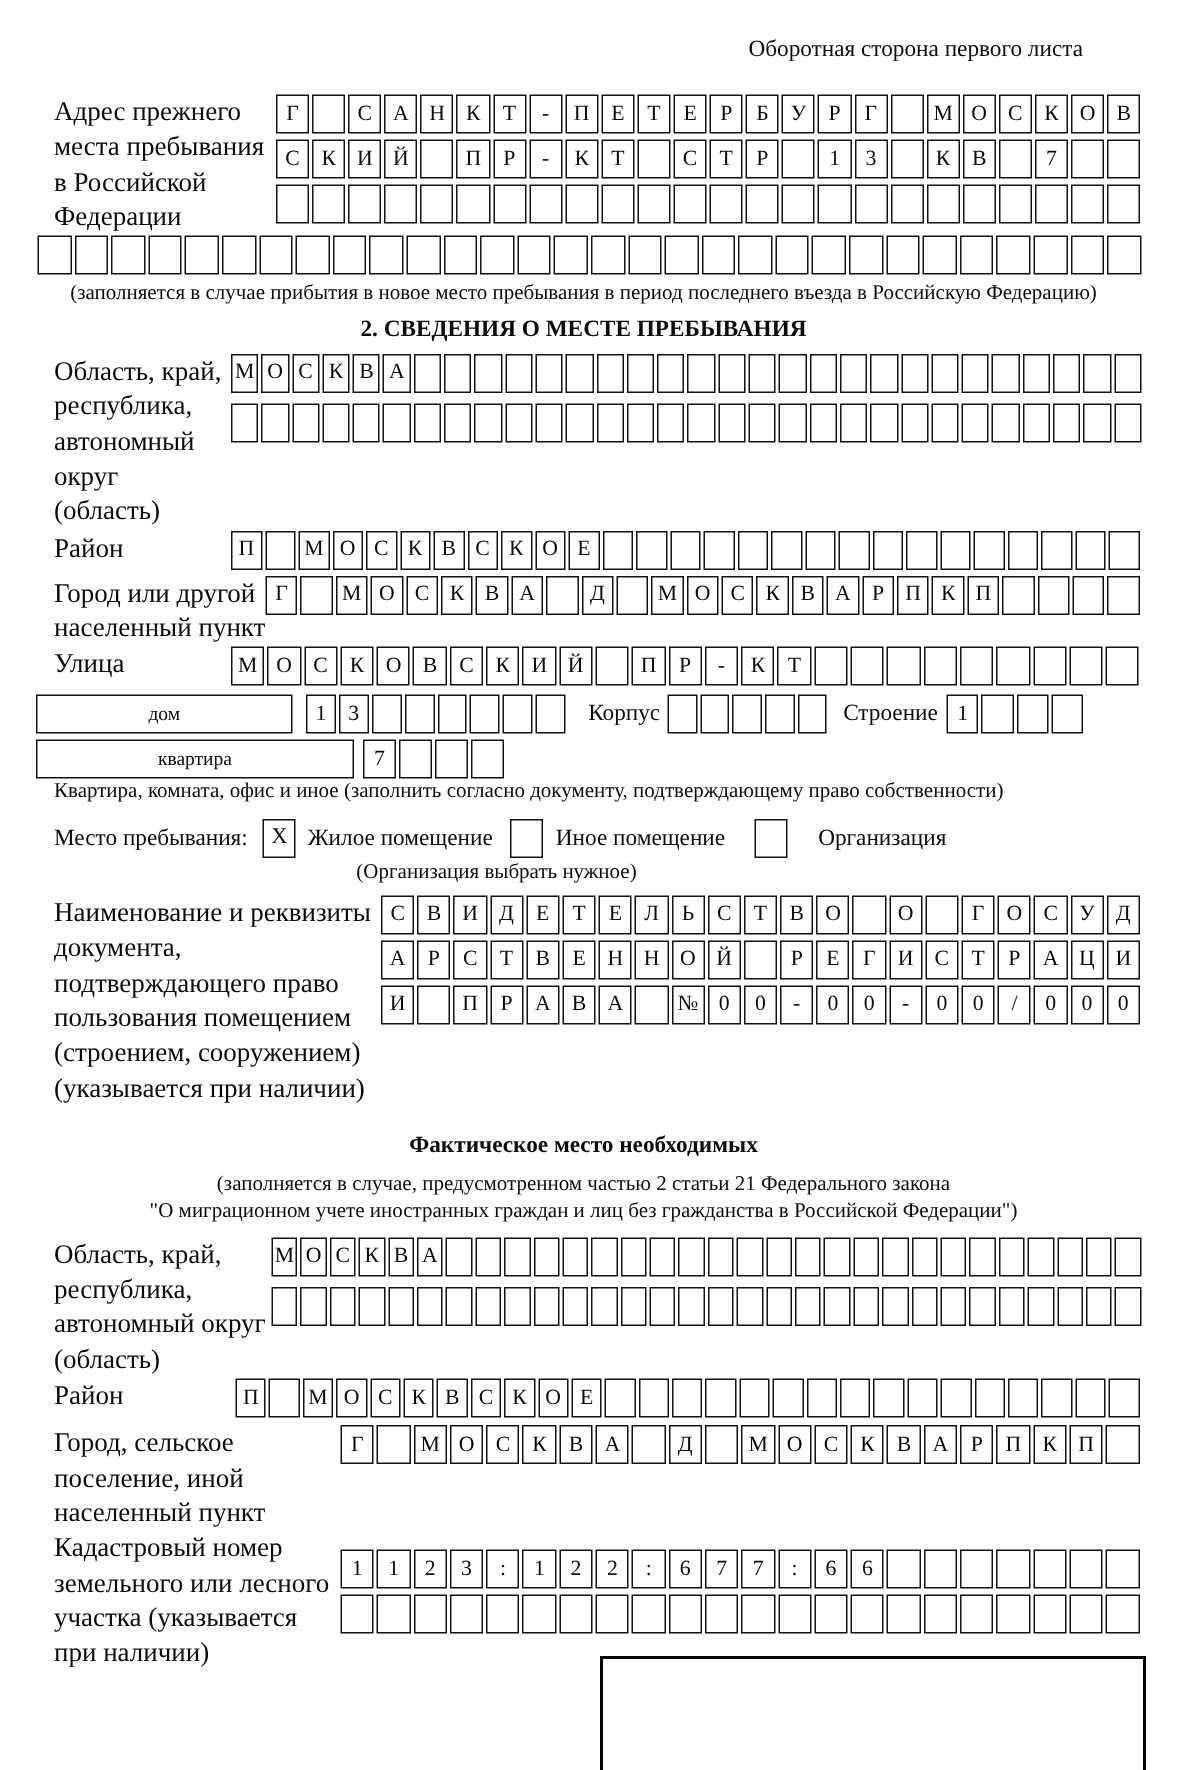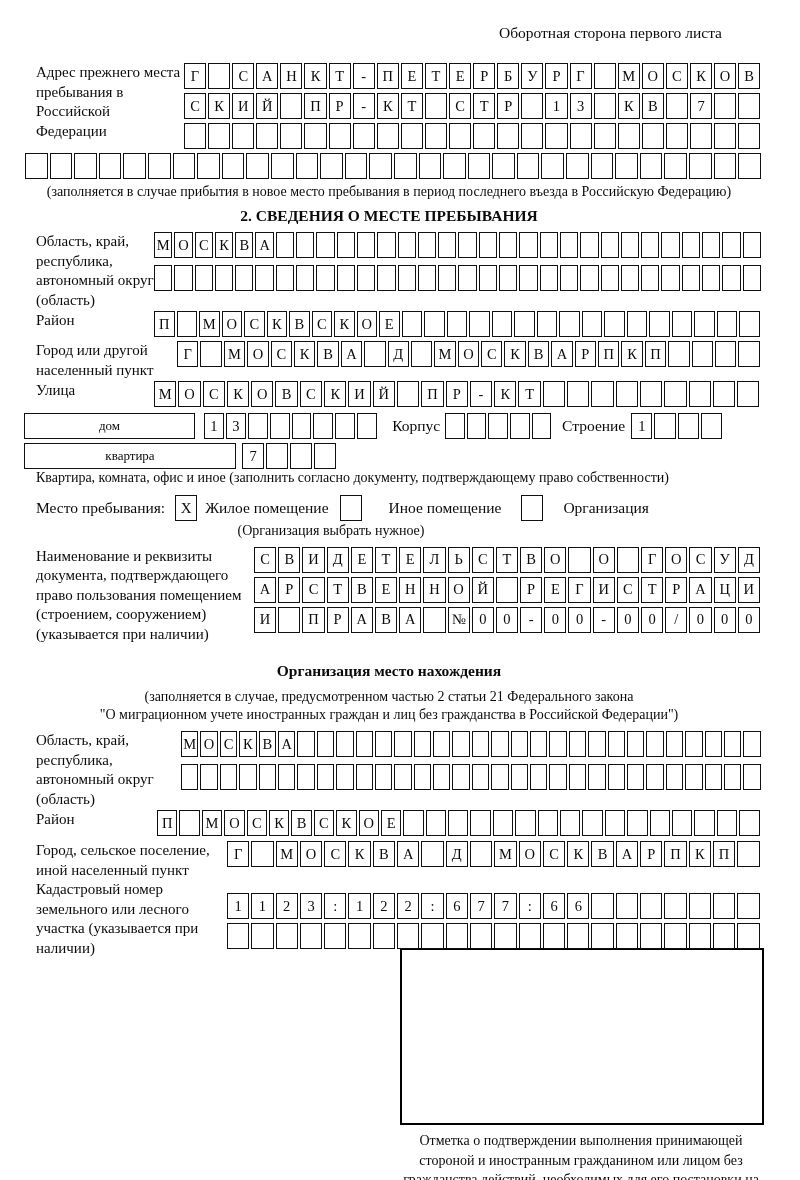--- a/index.html
+++ b/index.html
@@ -7,21 +7,21 @@
     position:relative;
     width:800px;height:1180px;
     box-sizing:border-box;
     padding:0 58px 0 36px;
     background:#fff;color:#0b0b0b;
     font-family:"Liberation Serif","DejaVu Serif",serif;
     overflow:hidden;
   }
   .hdr{margin-top:24px;text-align:right;font-size:15.5px;padding-right:20px;}
   .field{display:flex;align-items:flex-start;}
-  .flabel{flex:0 0 var(--lw,148px);width:var(--lw,148px);font-size:15px;line-height:1.3;}
+  .flabel{flex:0 0 var(--lw,148px);width:var(--lw,148px);font-size:18px;line-height:1.3;}
   .fcells{flex:1;}
   .cellrow{display:flex;gap:2px;margin-bottom:4px;}
   .cell{
     box-sizing:border-box;flex:0 0 var(--w,22px);width:var(--w,22px);height:26px;
     border:1.6px solid #111;display:flex;align-items:center;justify-content:center;
     font-size:14.5px;background:#fff;
   }
   .note{font-size:14px;line-height:1.3;}
   .note-center{text-align:center;}
   .sec-title{text-align:center;font-weight:bold;font-size:15.5px;}
@@ -377,21 +377,21 @@
         <span class="cell"></span>
       </div>
   </div>
   <div class="note" style="margin-top:0">Квартира, комната, офис и иное (заполнить согласно документу, подтверждающему право собственности)</div>
 
   <div class="inline-row" style="margin-top:8px">
     <div class="stay-label">Место пребывания:</div>
     <div class="chk" style="margin-left:10px">X</div>
     <div class="stay-label" style="margin-left:8px">Жилое помещение</div>
     <div class="chk" style="margin-left:11px"></div>
-    <div class="stay-label" style="margin-left:27px">Иное помещение</div>
+    <div class="stay-label" style="margin-left:9px">Иное помещение</div>
     <div class="chk" style="margin-left:20px"></div>
     <div class="stay-label" style="margin-left:20px">Организация</div>
   </div>
   <div class="note note-center" style="width:590px;margin-top:1px">(Организация выбрать нужное)</div>
 
   <div class="field" style="--lw:218px;margin-top:6px">
     <div class="flabel">Наименование и реквизиты документа, подтверждающего право пользования помещением (строением, сооружением) (указывается при наличии)</div>
     <div class="fcells">
       <div class="cellrow" style="--w:22.2px">
           <span class="cell">С</span>
@@ -458,21 +458,21 @@
           <span class="cell">0</span>
           <span class="cell">0</span>
           <span class="cell">/</span>
           <span class="cell">0</span>
           <span class="cell">0</span>
           <span class="cell">0</span>
         </div>
     </div>
   </div>
 
-  <div class="sec-title" style="margin-top:18px">Организация место нахождения</div>
+  <div class="sec-title" style="margin-top:18px">Фактическое место необходимых</div>
   <div class="note note-center" style="margin-top:8px">(заполняется в случае, предусмотренном частью 2 статьи 21 Федерального закона</div>
   <div class="note note-center">"О миграционном учете иностранных граждан и лиц без гражданства в Российской Федерации")</div>
 
   <div class="field" style="--lw:145px;margin-top:7px">
     <div class="flabel">Область, край, республика, автономный округ (область)</div>
     <div class="fcells">
       <div class="cellrow" style="--w:17.4px">
           <span class="cell">М</span>
           <span class="cell">О</span>
           <span class="cell">С</span>

